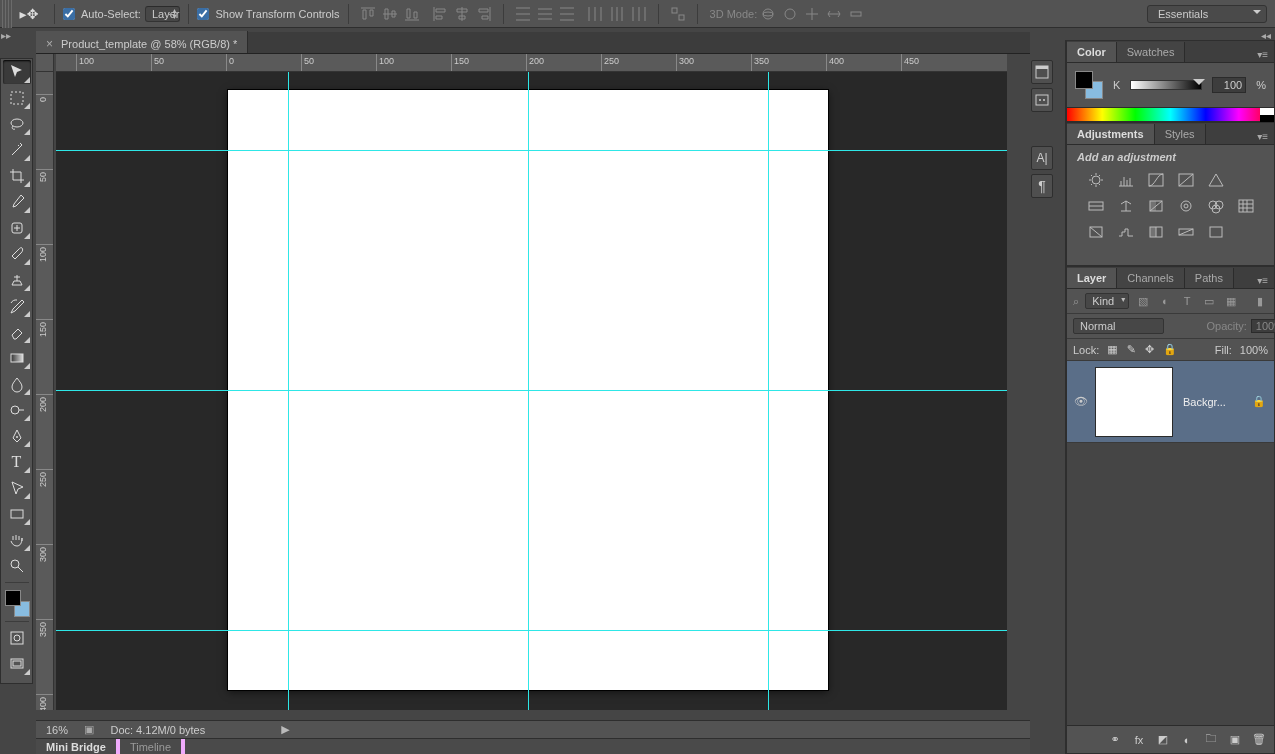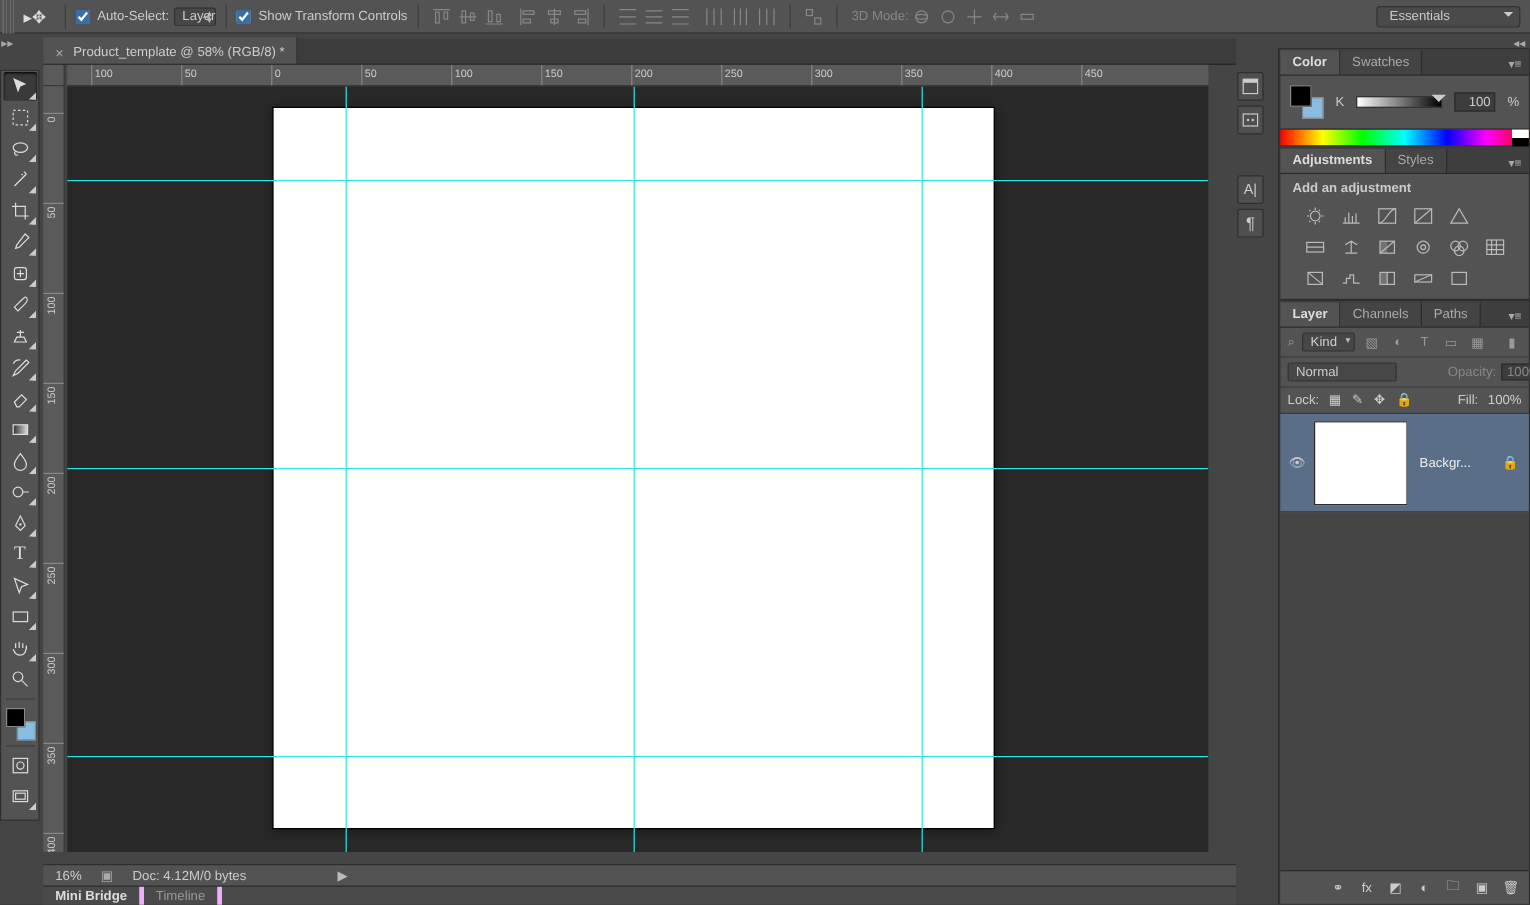--- a/index.html
+++ b/index.html
@@ -61,21 +61,21 @@
 .panel .body { padding: 8px; }
 .color-body { display: flex; align-items: center; gap: 10px; }
 .color-swatches { position: relative; width: 28px; height: 28px; }
 .color-swatches .fg { position: absolute; left: 0; top: 0; width: 18px; height: 18px; background: #000; border: 1px solid #888; z-index: 2; }
 .color-swatches .bg { position: absolute; right: 0; bottom: 0; width: 18px; height: 18px; background: #88bce0; border: 1px solid #888; }
 .k-slider { flex: 1; height: 10px; background: linear-gradient(90deg,#fff,#000); border: 1px solid #333; position: relative; }
 .k-slider .handle { position: absolute; right: -4px; top: -2px; width: 0; height: 0; border: 6px solid transparent; border-top-color: #ccc; }
 .k-value { width: 34px; padding: 1px 3px; background: #3d3d3d; border: 1px solid #2b2b2b; text-align: right; }
 .spectrum { height: 14px; margin: 0 0 0 0; background: linear-gradient(90deg, #ff0000 0%, #ffff00 17%, #00ff00 33%, #00ffff 50%, #0000ff 67%, #ff00ff 83%, #ff0000 100%); position: relative; border-top: 1px solid #2b2b2b; }
 .spectrum::after { content: ""; position: absolute; right: 0; top: 0; width: 14px; height: 14px; background: linear-gradient(180deg,#fff 50%,#000 50%); }
-.adj-body { font-weight: bold; padding: 6px 10px 8px; }
+.adj-body { font-weight: bold; padding: 6px 10px 24px; font-style: italic; }
 .adj-grid { display: grid; grid-template-columns: repeat(6, 20px); gap: 8px 10px; justify-content: center; margin-top: 8px; }
 .adj-grid .a { width: 20px; height: 18px; display: flex; align-items: center; justify-content: center; color: #bbb; }
 .adj-grid .a svg { width: 18px; height: 16px; }
 .layers-body { padding: 0; }
 .layers-row1 { display: flex; align-items: center; padding: 4px 6px; gap: 6px; border-bottom: 1px solid #3a3a3a; }
 .layers-row1 .kind { flex: 0 0 auto; background: #474747; border: 1px solid #333; border-radius: 2px; padding: 1px 14px 1px 6px; color: #ccc; position: relative; }
 .layers-row1 .kind::after { content: "▾"; position: absolute; right: 3px; top: 1px; font-size: 8px; color: #bbb; }
 .layers-row1 .ficon { width: 16px; height: 16px; display: flex; align-items: center; justify-content: center; color: #999; }
 .layers-row2 { display: flex; align-items: center; padding: 4px 6px; border-bottom: 1px solid #3a3a3a; }
 .layers-row2 .blend { background: #474747; border: 1px solid #333; border-radius: 2px; padding: 1px 48px 1px 6px; color: #ccc; }

